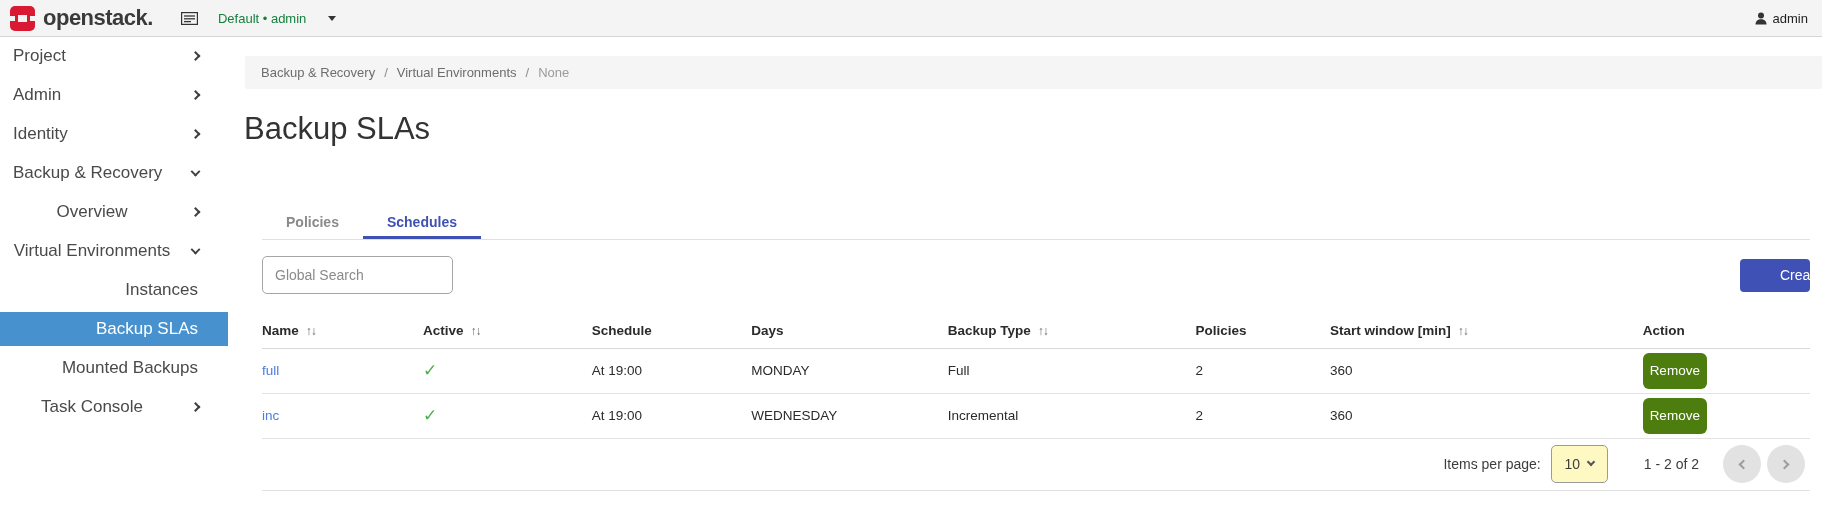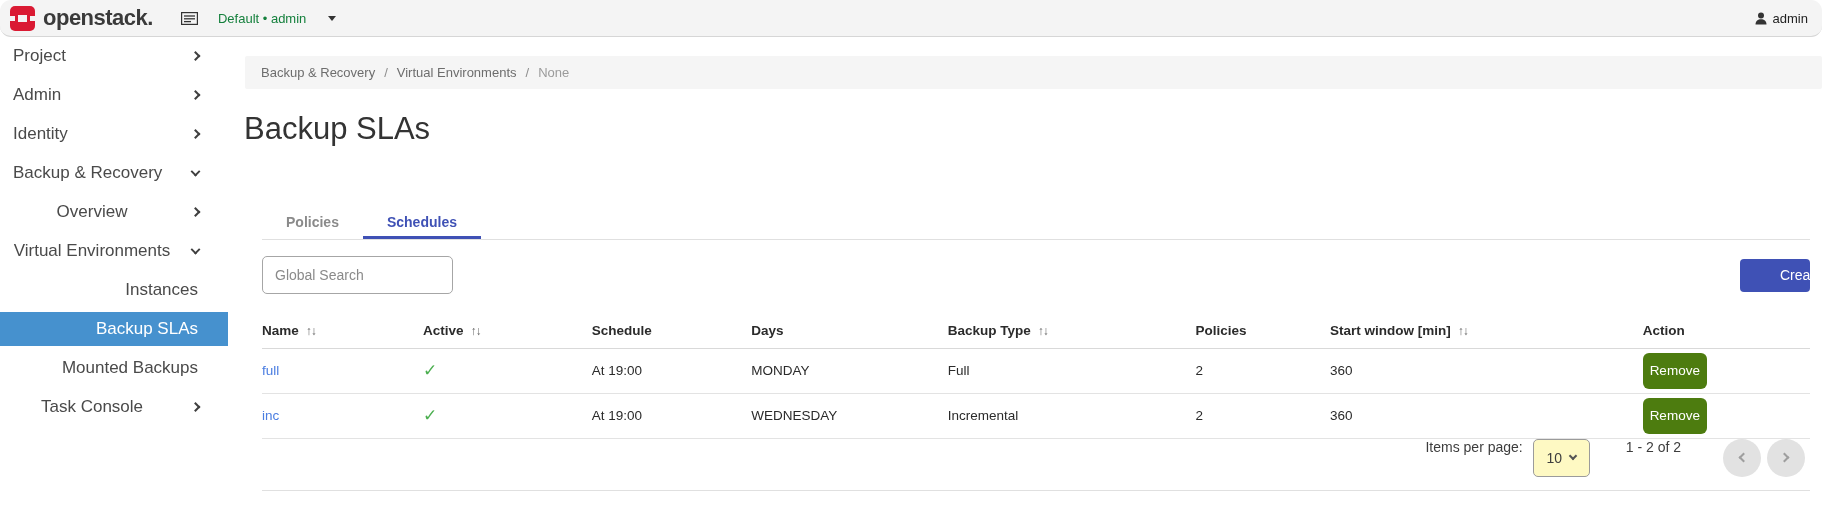--- a/index.html
+++ b/index.html
@@ -2,21 +2,21 @@
 <html><head>
 <meta charset="utf-8">
 <style>
   * { margin:0; padding:0; box-sizing:border-box; }
   html,body { width:1822px; height:510px; overflow:hidden; background:#fff;
               font-family:"Liberation Sans", sans-serif; }
 
   
   .navbar { height:37px; background:#f4f4f4; border-bottom:1px solid #d6d6d6;
             display:flex; align-items:center; justify-content:space-between;
-            padding:0 14px 0 10px;border-radius:11px; }
+            padding:0 14px 0 10px; }
   .nav-left { display:flex; align-items:center; }
   .brand { display:flex; align-items:center; text-decoration:none; cursor:pointer; }
   .logo-mark { width:25px; height:25px; background:#da1a33; border-radius:5px;
                position:relative; display:inline-block; }
   .logo-mark .hole { position:absolute; left:8px; top:9px; width:9px; height:7px; background:#f4f4f4; }
   .logo-mark .gapL, .logo-mark .gapR { position:absolute; top:10px; width:5px; height:5px; background:#f4f4f4; }
   .logo-mark .gapL { left:0; } .logo-mark .gapR { right:0; }
   .brand-text { margin-left:8px; font-size:22px; font-weight:bold; color:#3a3a3a; letter-spacing:-0.5px; }
   .context-switcher { margin-left:28px; display:flex; align-items:center; gap:20px;
                       font-size:13px; color:#15803d; cursor:pointer; }
@@ -77,28 +77,28 @@
              border-bottom:1px solid #d9d9d9; padding:0 8px 0 0; white-space:nowrap; }
   .grid td { height:45px; font-size:13.5px; color:#2b2b2b; border-bottom:1px solid #e3e3e3;
              padding:0 8px 0 0; white-space:nowrap; }
   .sort { color:#666; font-size:12px; margin-left:7px; letter-spacing:-1px; font-weight:normal; }
   a.row-link { color:#4a7de1; text-decoration:none; cursor:pointer; }
   .check { color:#4caf50; font-size:17px; }
   .btn-remove { width:64px; height:36px; background:#4d7c0f; color:#fff; border:none; border-radius:6px;
                 font-size:13.5px; cursor:pointer; font-family:"Liberation Sans", sans-serif; }
 
   
-  .pager { height:52px; display:flex; align-items:flex-start; justify-content:flex-end;
+  .pager { height:52px; display:flex; align-items:center; justify-content:flex-end;
            border-bottom:1px solid #e0e0e0; font-size:14px; color:#3d3d3d; padding-right:5px; }
   .pagesize { width:57px; height:38px; border:1px solid #9b9b9b; border-radius:5px; margin-left:10px;
               display:flex; align-items:center; justify-content:center; gap:8px; cursor:pointer;
               background:#fef9c3; }
   .pagesize .chev.small { width:6px; height:6px; border-color:#555; transform:rotate(45deg);
                           margin-top:-4px; }
-  .range { margin:0 42px 0 36px; }
+  .range { margin:0 24px 0 36px; }
   .pager-btn { width:38px; height:38px; border-radius:50%; background:#e2e2e2; border:none;
                display:flex; align-items:center; justify-content:center; cursor:default; }
   .pager-btn + .pager-btn { margin-left:6px; }
   .pager-btn .chev { border-color:#9e9e9e; width:7px; height:7px; }
   .pager-btn .chev.left  { transform:rotate(135deg); margin-left:3px; }
   .pager-btn .chev.right { transform:rotate(-45deg); margin-right:3px; }
 
   svg { display:block; }
 </style>
 </head>

